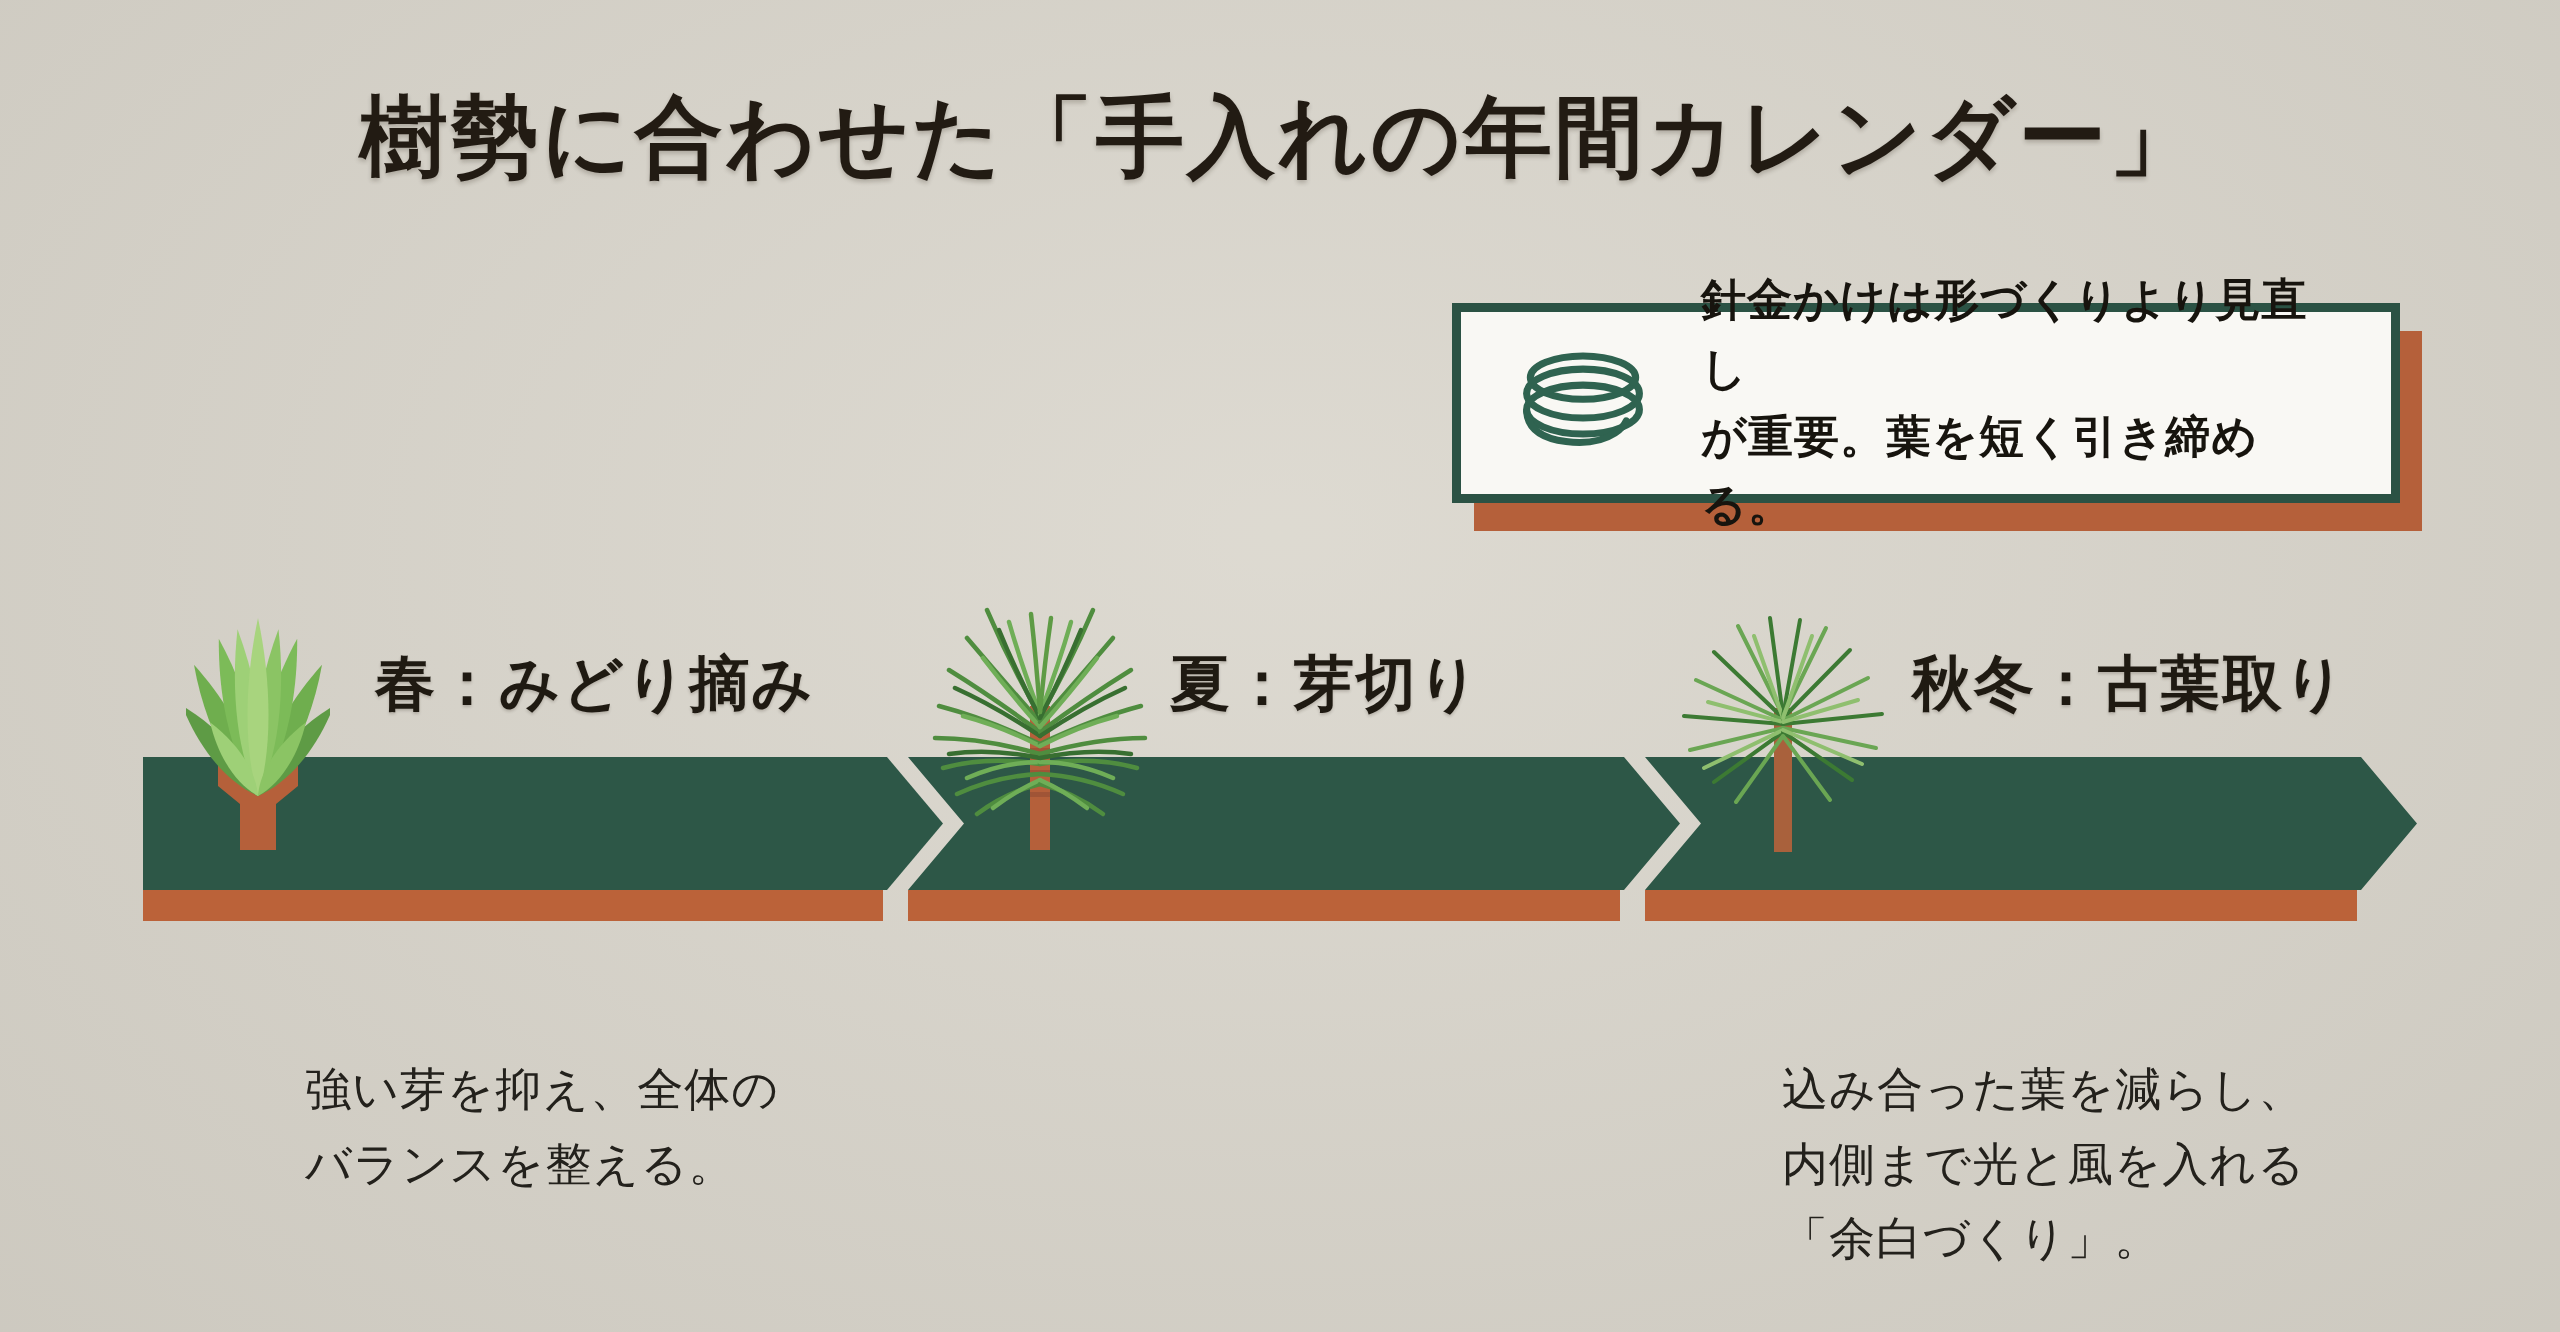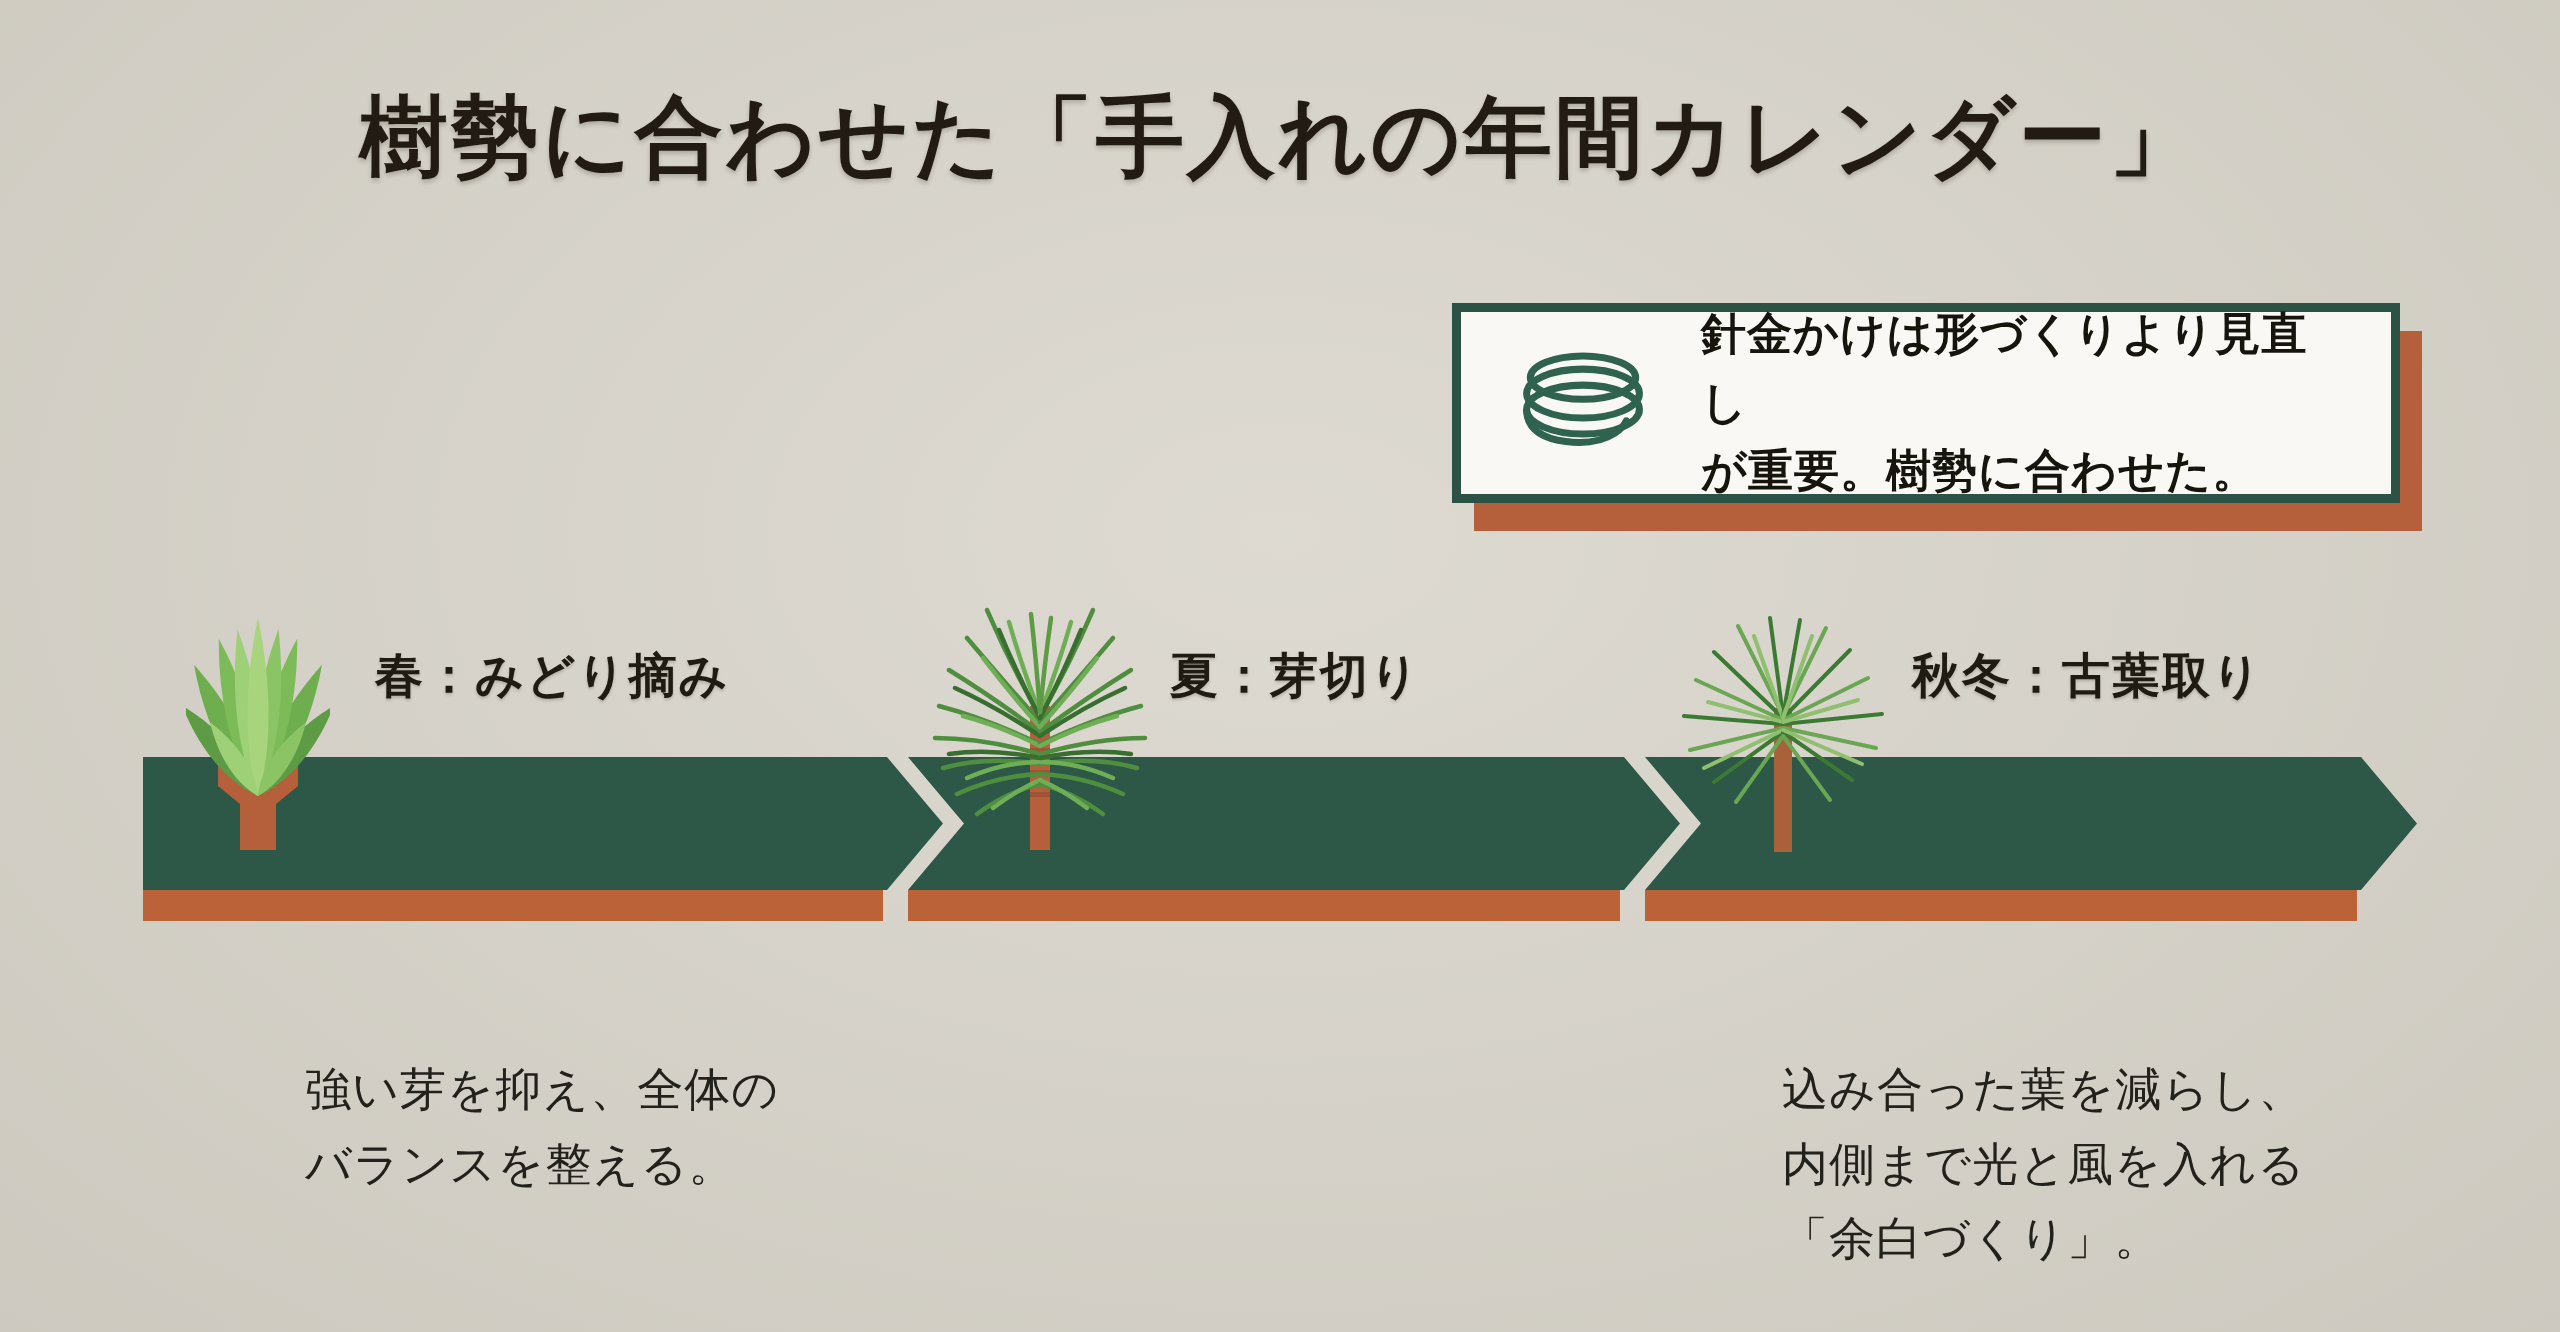--- a/index.html
+++ b/index.html
@@ -48,21 +48,21 @@
   .seg-3{left:1645px;width:772px;
     clip-path:polygon(0 0,calc(100% - 56px) 0,100% 50%,calc(100% - 56px) 100%,0 100%,56px 50%);}
   .strip{position:absolute;top:133px;height:31px;background:#bb6239;}
   .strip-1{left:143px;width:740px;}
   .strip-2{left:908px;width:712px;}
   .strip-3{left:1645px;width:712px;}
   
   .season-label{
     position:absolute;top:644px;margin:0;
     font-family:"Liberation Serif","DejaVu Serif",serif;
-    font-weight:700;font-size:48px;letter-spacing:2px;
+    font-weight:700;font-size:60px;letter-spacing:2px;
     color:#1f1a12;
     text-shadow:0 2px 3px rgba(40,30,20,0.2);
   }
   .label-1{left:375px;}
   .label-2{left:1170px;}
   .label-3{left:1912px;}
   
   .plant{position:absolute;display:block;}
   .plant-spring{left:186px;top:610px;width:144px;height:240px;}
   .plant-summer{left:925px;top:594px;width:230px;height:256px;}
@@ -87,21 +87,21 @@
   <aside class="callout">
     <svg class="coil-icon" viewBox="0 0 160 134" aria-hidden="true">
       <g fill="none" stroke="#2f6350" stroke-width="7.5" stroke-linecap="round">
         <ellipse cx="80" cy="40" rx="56" ry="23"></ellipse>
         <ellipse cx="80" cy="57" rx="60" ry="26"></ellipse>
         <ellipse cx="80" cy="74" rx="60" ry="26"></ellipse>
         <path d="M20 76 q 2 27 42 32 q 32 4 52 -9 q 9 -6 12 -13"></path>
       </g>
     </svg>
     <p class="callout-text">針金かけは形づくりより見直し
-が重要。樹勢に合わせた。</p>
+が重要。葉を短く引き締める。</p>
   </aside>
 
   <div class="timeline">
     <div class="seg seg-1"></div>
     <div class="seg seg-2"></div>
     <div class="seg seg-3"></div>
     <div class="strip strip-1"></div>
     <div class="strip strip-2"></div>
     <div class="strip strip-3"></div>
   </div>

